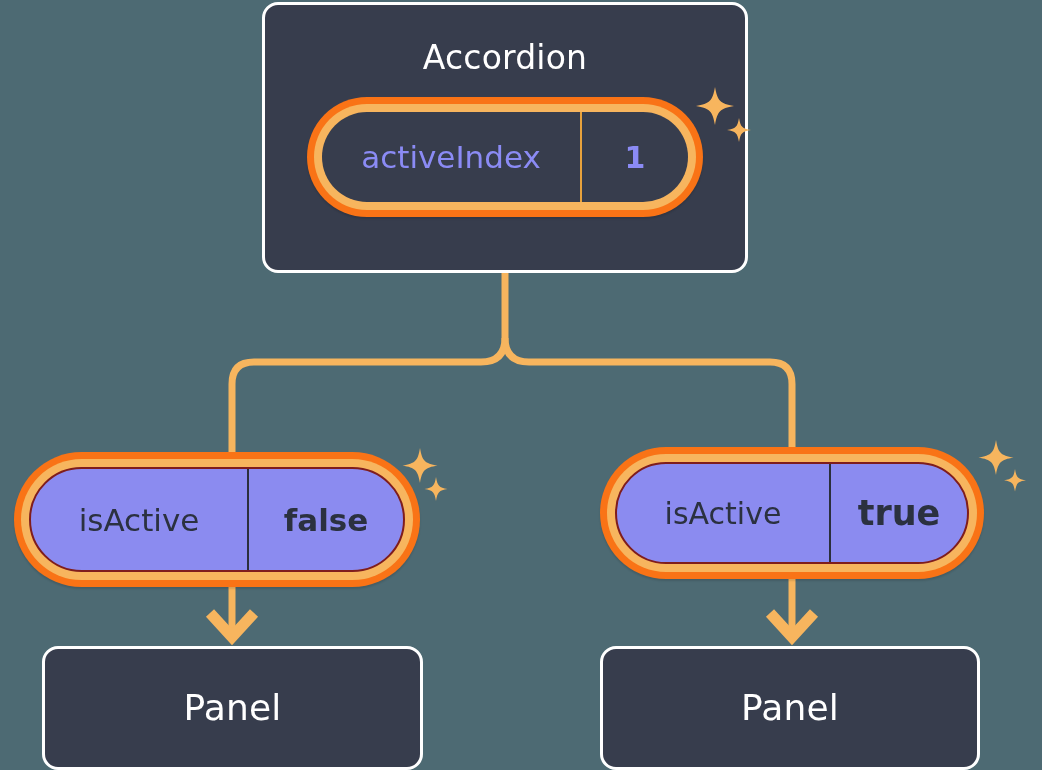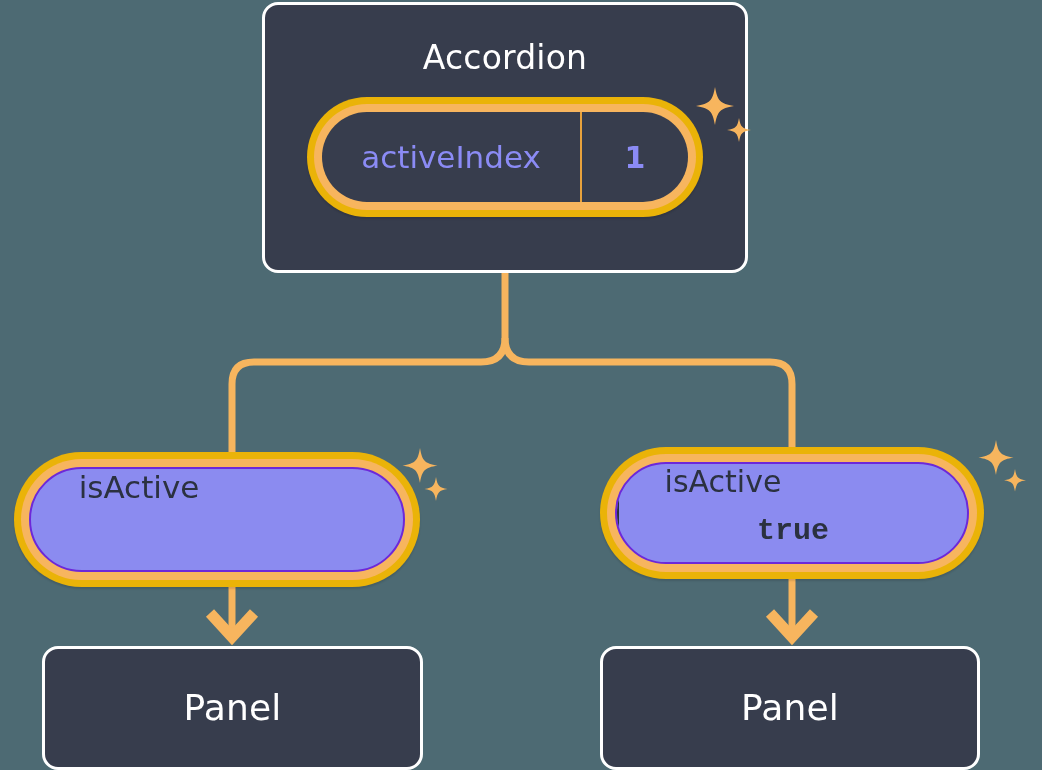--- a/index.html
+++ b/index.html
@@ -71,21 +71,21 @@
   .panel-title {
     font-size: 36px;
   }
 
   
   .pill-wrap {
     position: absolute;
     box-sizing: border-box;
     border-radius: 999px;
     
-    background: #eab308;
+    background: #f97316;
     padding: 7px;
     box-shadow: 0 2px 2px rgba(0,0,0,0.12);
   }
   .pill-ring {
     box-sizing: border-box;
     width: 100%;
     height: 100%;
     border-radius: 999px;
     background: #f7b55e; 
     padding: 8px;
@@ -117,22 +117,21 @@
   .pill-dark .pill-val {
     color: #8b8bf5;
   }
   .pill-dark .pill-val {
     border-left: 2px solid #e8a23c;
   }
 
   
   .pill-purple .pill-body {
     background: #8b8bf0;
-    border: 2px solid #6d28d9;
-    flex-direction: column;
+    border: 2px solid #7f1d1d;
   }
   .pill-purple .pill-key,
   .pill-purple .pill-val {
     color: #2b3140;
   }
   .pill-purple .pill-val {
     border-left: 2px solid #2b2f3c;
   }
 
   
@@ -171,22 +170,21 @@
     top: 447px;
     width: 384px;
     height: 132px;
   }
   #pill-is-active-right .pill-key {
     width: 212px;
     font-size: 30px;
   }
   #pill-is-active-right .pill-val {
     flex: 1;
-    font-size: 30px;
-    font-family: Liberation Mono, monospace;
+    font-size: 35px;
   }
 
   
   .sparkle-group {
     position: absolute;
     pointer-events: none;
   }
 </style>
 </head>
 <body>
@@ -223,20 +221,21 @@
 
   <svg class="sparkle-group" style="left:686px; top:78px;" width="80" height="80" viewBox="0 0 80 80">
     <path d="M 29 9 C 31.5 23 34 25.5 48 28 C 34 30.5 31.5 33 29 47 C 26.5 33 24 30.5 10 28 C 24 25.5 26.5 23 29 9 Z" fill="#f7b55e"></path>
     <path d="M 53 40 C 54.6 49 56.2 50.6 65 52 C 56.2 53.4 54.6 55 53 64 C 51.4 55 49.8 53.4 41 52 C 49.8 50.6 51.4 49 53 40 Z" fill="#f7b55e"></path>
   </svg>
 
   <div class="pill-wrap pill-purple" id="pill-is-active-left">
     <div class="pill-ring">
       <div class="pill-body">
         <div class="pill-key">isActive</div>
+        <div class="pill-val">false</div>
       </div>
     </div>
   </div>
 
   <svg class="sparkle-group" style="left:392px; top:440px;" width="70" height="80" viewBox="0 0 70 80">
     <path d="M 28 8 C 30.3 21 32.6 23.3 45.5 25.6 C 32.6 27.9 30.3 30.2 28 43 C 25.7 30.2 23.4 27.9 10.5 25.6 C 23.4 23.3 25.7 21 28 8 Z" fill="#f7b55e"></path>
     <path d="M 44 37 C 45.5 46 47 47.5 55.5 49 C 47 50.5 45.5 52 44 61 C 42.5 52 41 50.5 32.5 49 C 41 47.5 42.5 46 44 37 Z" fill="#f7b55e"></path>
   </svg>
 
   <div class="node" id="panel-node-left">

